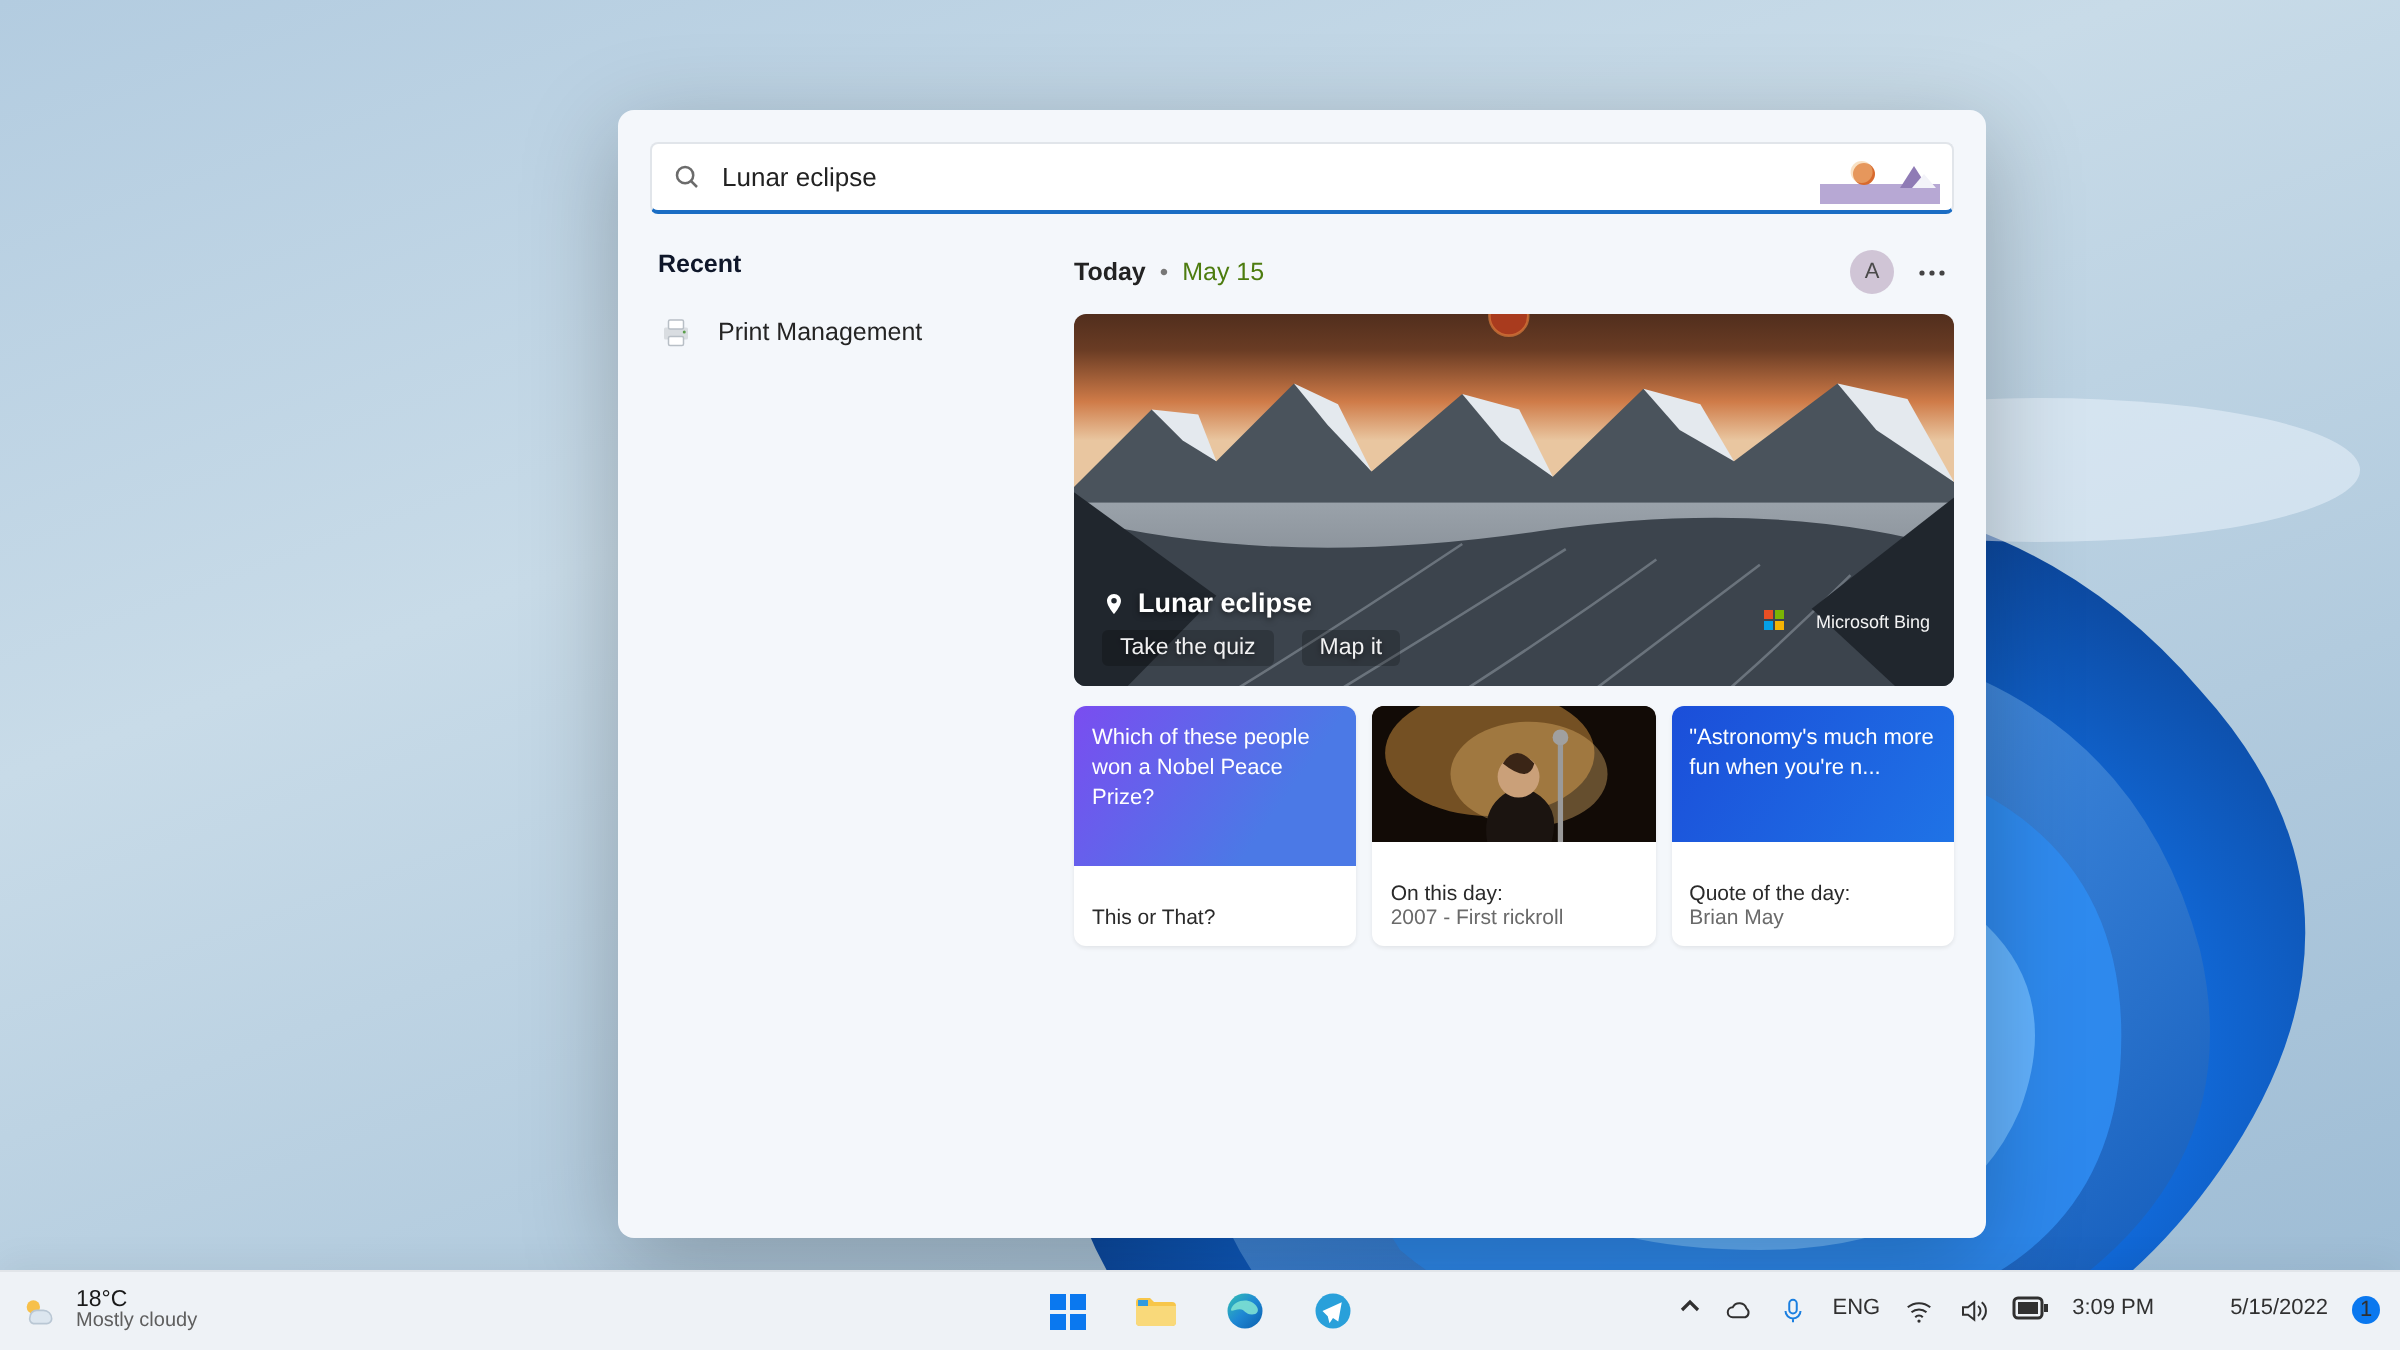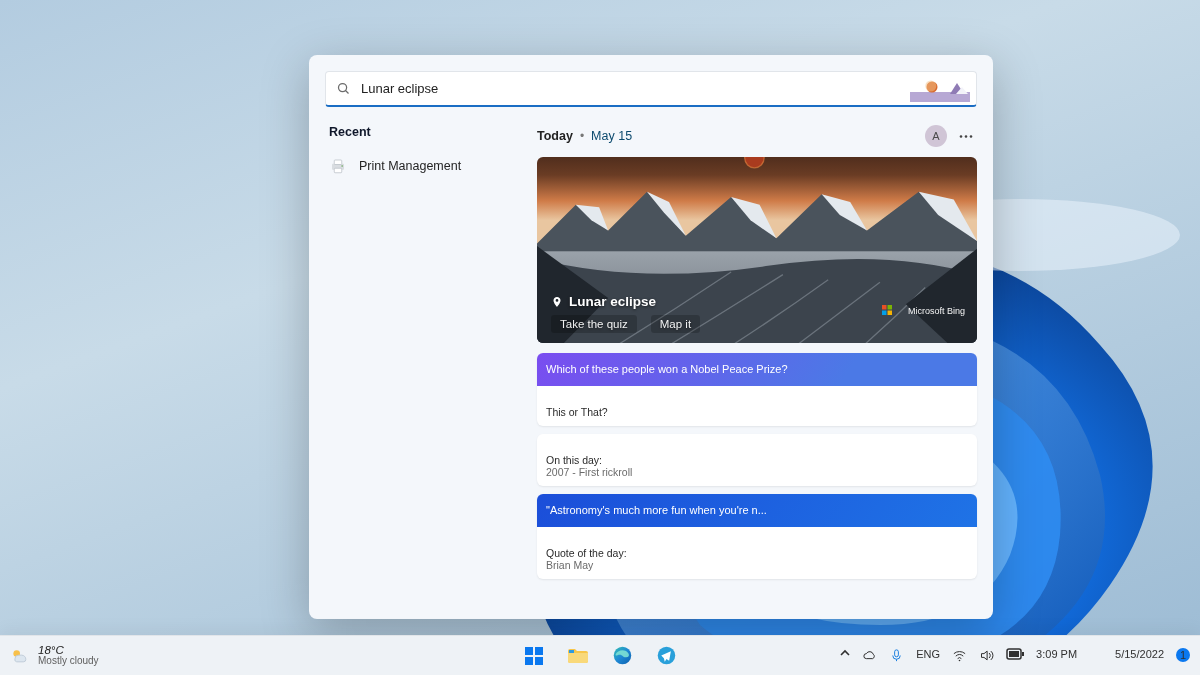--- a/index.html
+++ b/index.html
@@ -14,48 +14,48 @@
     .pane-body{display:flex;margin-top:14px;height:calc(100% - 60px);}
     .recent-col{width:204px;padding-top:4px;}
     .recent-col h4{font-size:12.5px;font-weight:600;color:#0f172a;margin-bottom:12px;padding-left:4px;}
     .recent-item{display:flex;align-items:center;gap:12px;padding:6px 4px;border-radius:4px;cursor:pointer;}
     .recent-icon{width:18px;height:18px;}
     .recent-label{font-size:12.5px;color:#242424;}
     .today-col{flex:1;padding-top:4px;padding-left:8px;}
     .today-head{display:flex;align-items:center;height:22px;}
     .today-head .t1{font-size:12.5px;font-weight:600;color:#232323;}
     .today-head .dot{margin:0 7px;color:#777;font-size:12px;}
-    .today-head .t2{font-size:12.5px;color:#0c4a6e;}
+    .today-head .t2{font-size:12.5px;color:#4d7c0f;}
     .spacer{flex:1;}
     .avatar{width:22px;height:22px;border-radius:50%;background:#d0c5d6;color:#4a4a4a;font-size:11px;display:flex;align-items:center;justify-content:center;margin-right:8px;cursor:pointer;}
     .more-btn{width:22px;height:22px;display:flex;align-items:center;justify-content:center;cursor:pointer;border-radius:4px;color:#444;}
     .hero{margin-top:10px;height:186px;border-radius:6px;overflow:hidden;position:relative;cursor:pointer;}
     .hero .overlay{position:absolute;left:0;right:0;bottom:0;padding:10px 14px;display:flex;flex-direction:column;gap:6px;color:#fff;text-shadow:0 1px 3px rgba(0,0,0,.6);}
     .hero .title-row{display:flex;align-items:center;gap:6px;font-weight:600;font-size:13.5px;}
     .hero .chips{display:flex;gap:14px;font-size:11.5px;opacity:.93;}
     .hero .chips span{background:rgba(0,0,0,.22);padding:3px 9px;border-radius:3px;cursor:pointer;}
     .hero .bing{position:absolute;right:12px;bottom:26px;display:flex;align-items:center;gap:16px;color:#fff;font-size:9px;opacity:.95;}
     .bing-logo{width:10px;height:12px;display:inline-block;}
-    .cards{display:flex;gap:8px;margin-top:10px;flex-direction:column;}
+    .cards{display:flex;gap:8px;margin-top:10px;}
     .card{flex:1;height:120px;border-radius:6px;overflow:hidden;background:#fff;box-shadow:0 1px 2px rgba(0,0,0,.08);display:flex;flex-direction:column;cursor:pointer;}
     .card .top{flex:1;color:#fff;font-size:11px;line-height:1.35;padding:9px;position:relative;overflow:hidden;}
     .card:nth-child(1) .top{background:linear-gradient(125deg,#7a4df0 0%,#4b79e6 70%);}
     .card:nth-child(2) .top{background:radial-gradient(circle at 30% 20%,#4a2b12,#110a06 80%);padding:0;}
     .card:nth-child(3) .top{background:linear-gradient(125deg,#1b4ed9,#1f73e6);}
     .card .bot{padding:20px 9px 8px;font-size:10.5px;color:#2a2a2a;}
     .card .bot .sub{color:#6a6a6a;}
     .card3-text{font-size:11px;}
     
     .hero-svg{width:100%;height:100%;display:block;}
     
     .taskbar{position:absolute;left:0;right:0;bottom:0;height:40px;background:#eef2f6;border-top:1px solid rgba(0,0,0,.05);display:flex;align-items:center;padding:0 10px;box-shadow:0 -4px 18px rgba(0,0,0,.05);}
     .weather{display:flex;align-items:center;gap:8px;cursor:pointer;}
     .weather-icon{width:20px;height:20px;}
     .weather-text{line-height:1.05;}
-    .weather-text .temp{font-size:11.5px;color:#1a1a1a;font-style:italic;}
+    .weather-text .temp{font-size:11.5px;color:#1a1a1a;}
     .weather-text .desc{font-size:10px;color:#5e5e5e;}
     .tb-center{position:absolute;left:50%;transform:translateX(-50%);display:flex;gap:6px;}
     .tb-btn{width:38px;height:38px;display:flex;align-items:center;justify-content:center;border-radius:4px;cursor:pointer;}
     .tray{margin-left:auto;display:flex;align-items:flex-start;gap:12px;}
     .tray>span{display:flex;align-items:center;cursor:pointer;font-size:11px;color:#303030;}
     .clock{text-align:right;line-height:1.1;font-size:10.5px;color:#2a2a2a;gap:38px;}
     .notif-dot{width:14px;height:14px;border-radius:50%;background:#0a78ef;color:#fff;font-size:9px;display:flex;align-items:center;justify-content:center;}
     .icn{width:15px;height:15px;}
     .chev{width:10px;height:10px;}
     .singer{position:absolute;inset:0;}

